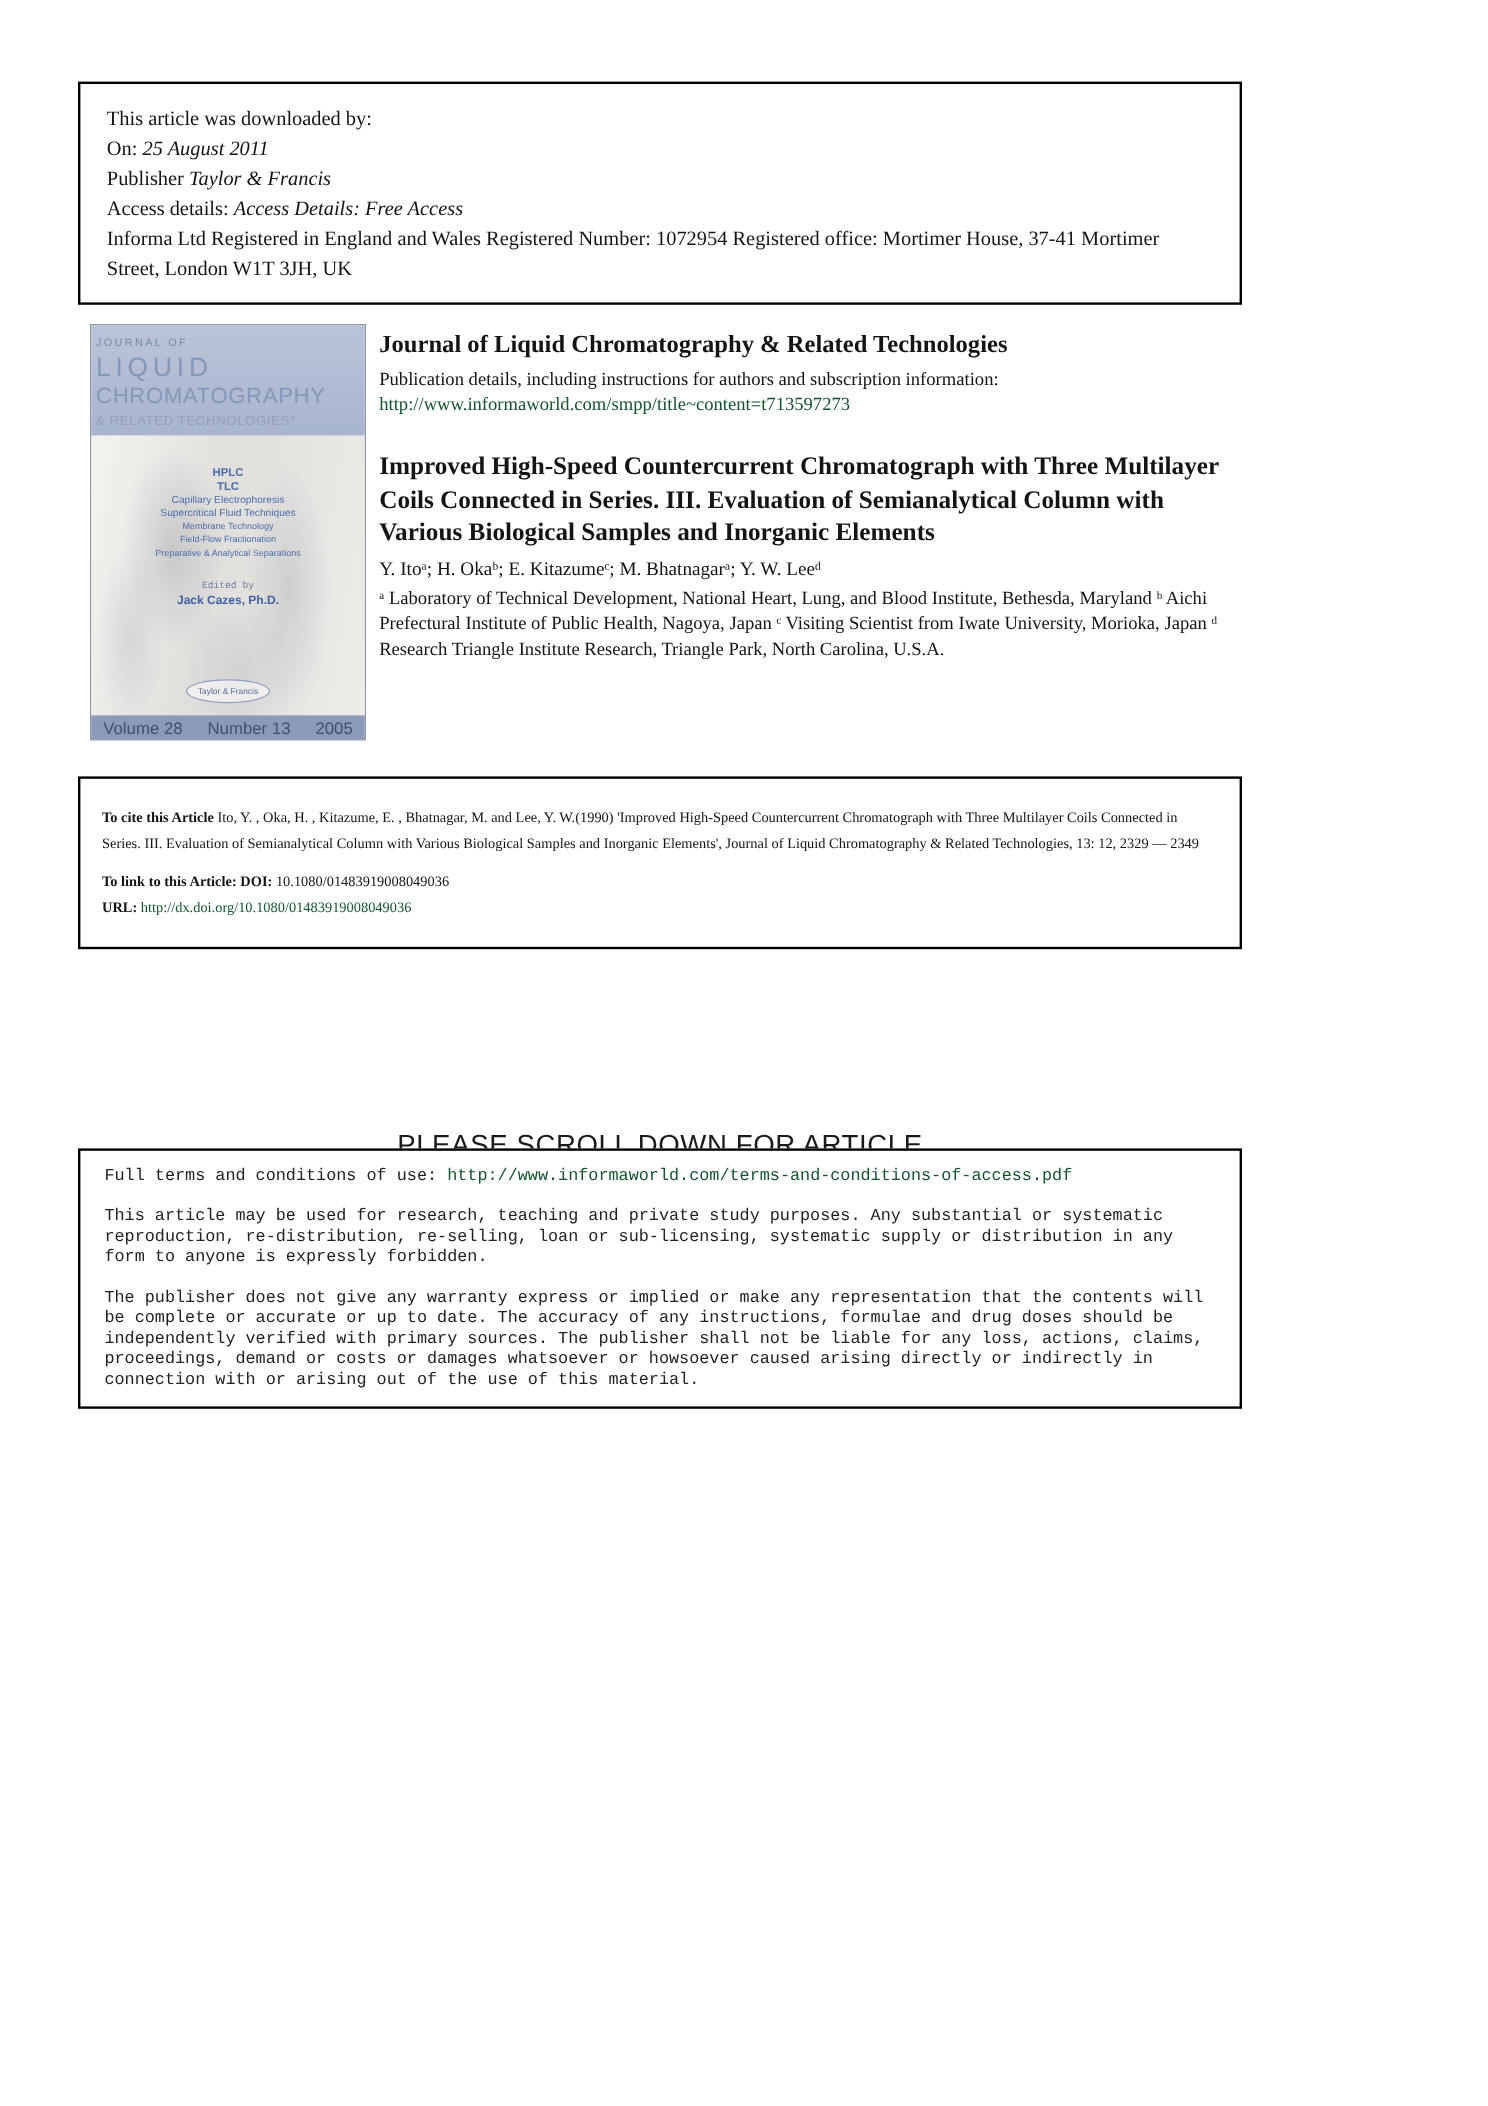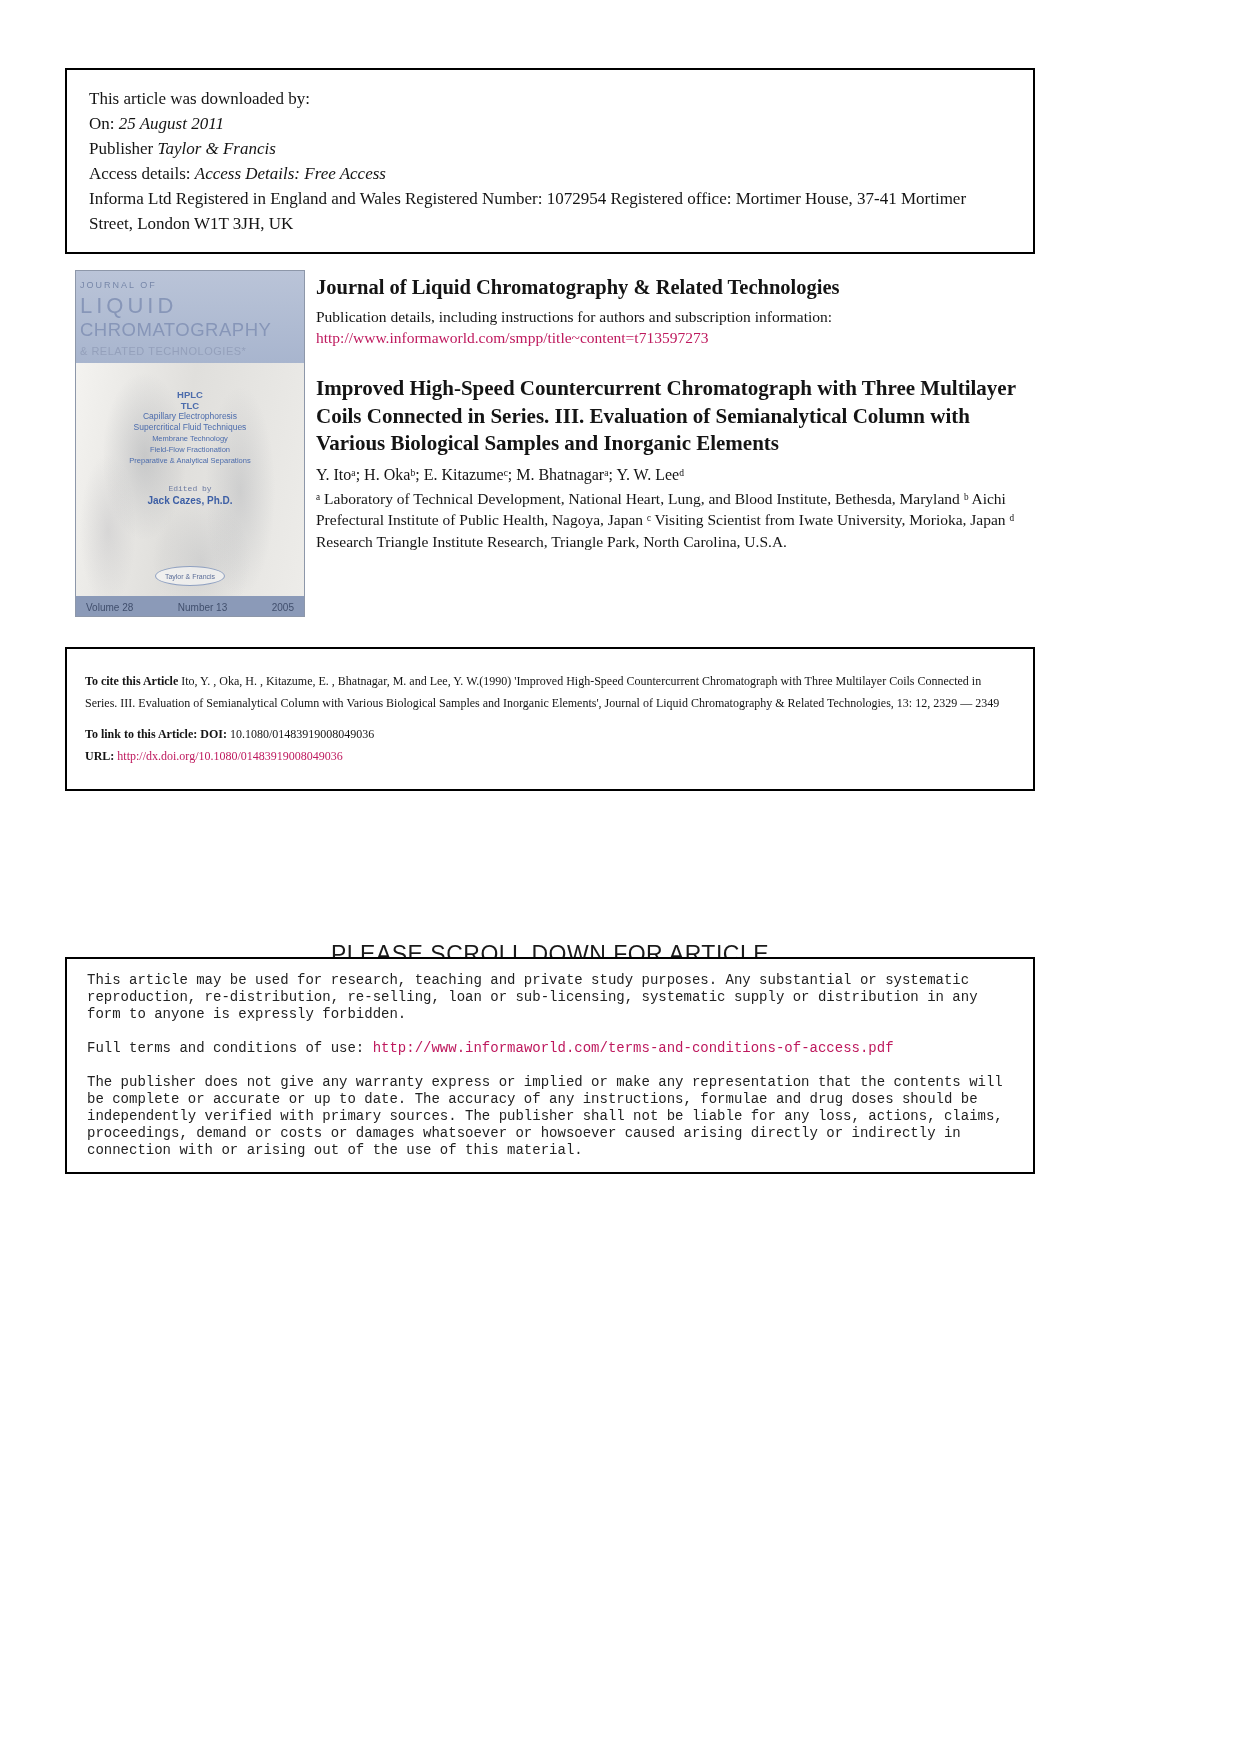--- a/index.html
+++ b/index.html
@@ -36,27 +36,27 @@
   .t-lg { font-size:9.5px; font-weight:bold; }
   .t-md { font-size:8.5px; }
   .t-sm { font-size:7.5px; }
   .cover-edited { margin-top:18px; font-size:8px; color:#6b79a0;font-family:Liberation Mono, monospace; }
   .cover-editor { font-size:10px; font-weight:bold; color:#3d5fa5; margin-top:2px; }
   .cover-logo { position:absolute; left:50%; bottom:10px; transform:translateX(-50%);
     width:70px; height:20px; border:1px solid #8fa0c0; border-radius:50%;
     display:flex; align-items:center; justify-content:center;
     font-size:7px; color:#5b6d98; background:rgba(255,255,255,.55); }
   .cover-bottom { height:22px; background:#8b9ab8; display:flex; justify-content:space-between;
-    align-items:center; padding:0 10px; font-size:10px; color:#414f6d; }
+    align-items:center; padding:0 10px; font-size:14px; color:#414f6d; }
 
   
   .right-col { position:absolute; left:316px; top:276px; width:722px; }
   .journal-name { font-size:20.5px; font-weight:bold; }
   .pub-details { margin-top:7px; font-size:15.5px; line-height:21px; }
-  .link { color:#be185d; text-decoration:none; cursor:pointer; }
+  .link { color:#14532d; text-decoration:none; cursor:pointer; }
   .journal-link-line { font-size:15.5px; line-height:22px; }
   .article-block { margin-top:26px; }
   .article-title { font-size:21px; font-weight:bold; line-height:27.5px; }
   .article-authors { margin-top:6px; font-size:16px; line-height:22px; }
   .article-affils { margin-top:2px; font-size:15.5px; line-height:21.5px; }
 
   
   .cite-box { left:65px; top:647px; width:970px; padding:22px 18px; font-size:12px; line-height:21.5px; }
   .cite-box b { font-weight:bold; }
   .doi-line { margin-top:10px; }
@@ -128,18 +128,18 @@
 
   <div class="box cite-box">
     <div><b>To cite this Article</b><span> Ito, Y. , Oka, H. , Kitazume, E. , Bhatnagar, M. and Lee, Y. W.(1990) 'Improved High-Speed Countercurrent Chromatograph with Three Multilayer Coils Connected in Series. III. Evaluation of Semianalytical Column with Various Biological Samples and Inorganic Elements', Journal of Liquid Chromatography &amp; Related Technologies, 13: 12, 2329 — 2349</span></div>
     <div class="doi-line"><b>To link to this Article: DOI:</b><span> 10.1080/01483919008049036</span></div>
     <div><b>URL: </b><a class="link">http://dx.doi.org/10.1080/01483919008049036</a></div>
   </div>
 
   <div class="scroll-banner">PLEASE SCROLL DOWN FOR ARTICLE</div>
 
   <div class="box terms-box">
+    <p><span>Full terms and conditions of use: </span><a class="link">http://www.informaworld.com/terms-and-conditions-of-access.pdf</a></p>
     <p>This article may be used for research, teaching and private study purposes. Any substantial or systematic reproduction, re-distribution, re-selling, loan or sub-licensing, systematic supply or distribution in any form to anyone is expressly forbidden.</p>
-    <p><span>Full terms and conditions of use: </span><a class="link">http://www.informaworld.com/terms-and-conditions-of-access.pdf</a></p>
     <p>The publisher does not give any warranty express or implied or make any representation that the contents will be complete or accurate or up to date. The accuracy of any instructions, formulae and drug doses should be independently verified with primary sources. The publisher shall not be liable for any loss, actions, claims, proceedings, demand or costs or damages whatsoever or howsoever caused arising directly or indirectly in connection with or arising out of the use of this material.</p>
   </div>
 
 </div>
 
 </body></html>

